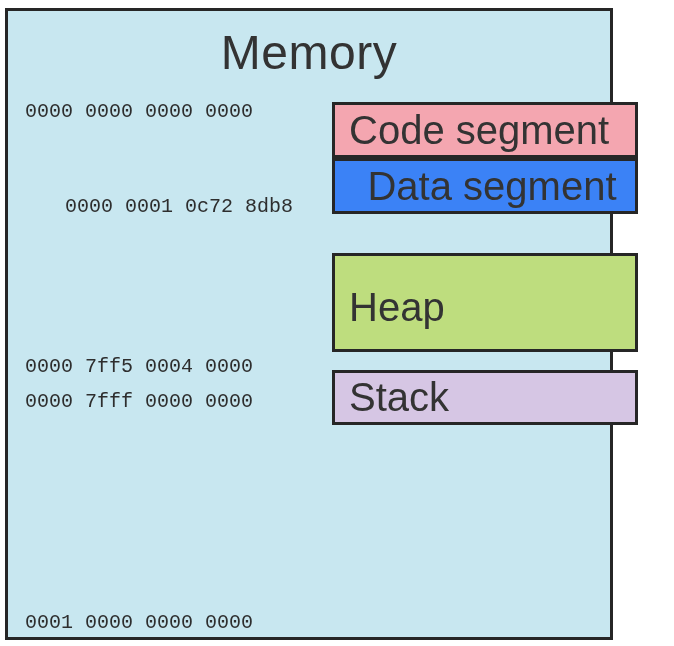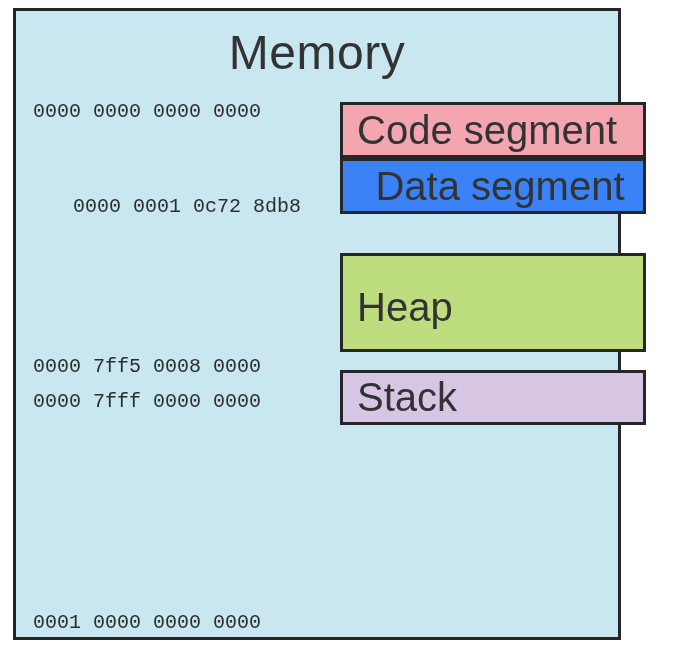--- a/index.html
+++ b/index.html
@@ -1,21 +1,21 @@
 <!DOCTYPE html>
 <html><head>
 <meta charset="utf-8">
 <style>
   * { margin: 0; padding: 0; box-sizing: border-box; }
   html, body { width: 674px; height: 646px; background: #ffffff; overflow: hidden; }
   body { font-family: "Liberation Sans", sans-serif; position: relative; }
 
   .memory-box {
     position: absolute;
-    left: 13px; top: 8px;
+    left: 5px; top: 8px;
     width: 608px; height: 632px;
     background: #c8e7f0;
     border: 3px solid #262626;
   }
 
   .title {
     position: absolute;
     left: 0; top: 16px;
     width: 100%;
     text-align: center;
@@ -62,21 +62,21 @@
 </style>
 </head>
 <body>
 
 <div class="memory-box">
 
   <div class="title">Memory</div>
 
   <div class="addr addr-0">0000 0000 0000 0000</div>
   <div class="addr addr-2">0000 0001 0c72 8db8</div>
-  <div class="addr addr-3">0000 7ff5 0008 0000</div>
+  <div class="addr addr-3">0000 7ff5 0004 0000</div>
   <div class="addr addr-4">0000 7fff 0000 0000</div>
   <div class="addr addr-5">0001 0000 0000 0000</div>
 
   <div class="segment seg-code" style="background-color: rgb(244, 166, 176);">
     <span>Code segment</span>
   </div>
 
   <div class="segment seg-data" style="background-color: #3b82f6; justify-content: center;">
     <span>Data segment</span>
   </div>

